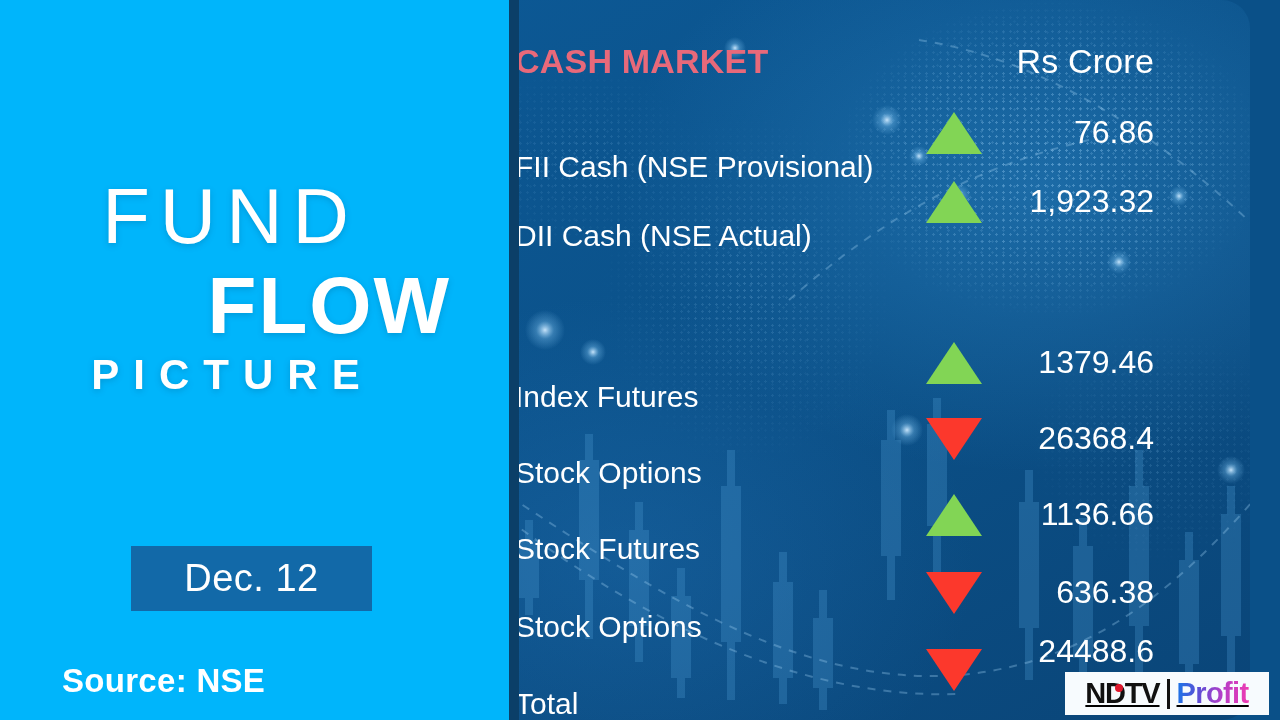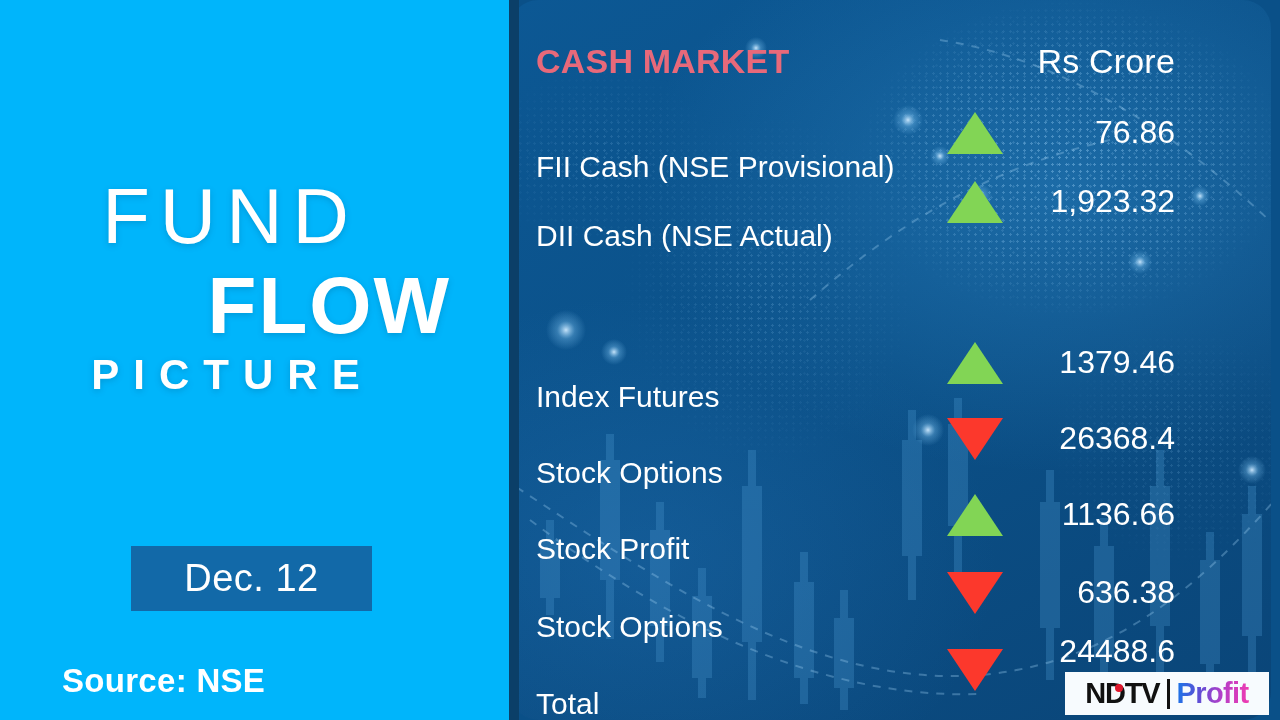--- a/index.html
+++ b/index.html
@@ -77,21 +77,21 @@
     position:absolute;
     left:509px; top:0;
     width:10px; height:720px;
     background:#0b3f68;
     z-index:6;
   }
 
   
   #right-panel {
     position:absolute;
-    left:510px; top:0;
+    left:489px; top:0;
     width:761px; height:720px;
     overflow:hidden;
     background:
       radial-gradient(ellipse 620px 420px at 72% 26%, rgba(56,150,215,.38) 0%, rgba(56,150,215,0) 68%),
       radial-gradient(ellipse 500px 380px at 18% 78%, rgba(40,120,190,.30) 0%, rgba(40,120,190,0) 70%),
       linear-gradient(150deg,#0c5894 0%, #0b5189 45%, #0a4578 100%);
     border-radius: 28px;
   }
   
   #dot-texture {
@@ -163,21 +163,21 @@
 
   
   #ndtv-logo {
     position:absolute;
     left:1065px; top:672px;
     width:204px; height:43px;
     background:#f7fbfe;
     display:flex; align-items:center; justify-content:center;
     z-index:20;
   }
-  .logo-inner { display:flex; align-items:center; gap:7px; }
+  .logo-inner { display:flex; align-items:center; gap:7px;text-decoration:underline; }
   .logo-ndtv {
     position:relative;
     font-size:29px; font-weight:bold;
     color:#111111;
     letter-spacing:-1.2px;
     font-family:"Liberation Sans", sans-serif;
   }
   .logo-dot {
     position:absolute;
     left:30px; top:7px;
@@ -315,21 +315,21 @@
 
       <div class="row" style="top:414px">
         <div class="label">Stock Options</div>
         <div class="arrow">
             <span class="arrow-down"></span>
           </div>
         <div class="value">26368.4</div>
       </div>
 
       <div class="row" style="top:490px">
-        <div class="label">Stock Profit</div>
+        <div class="label">Stock Futures</div>
         <div class="arrow">
             <span class="arrow-up"></span>
           </div>
         <div class="value">1136.66</div>
       </div>
 
       <div class="row" style="top:568px">
         <div class="label">Stock Options</div>
         <div class="arrow">
             <span class="arrow-down"></span>

